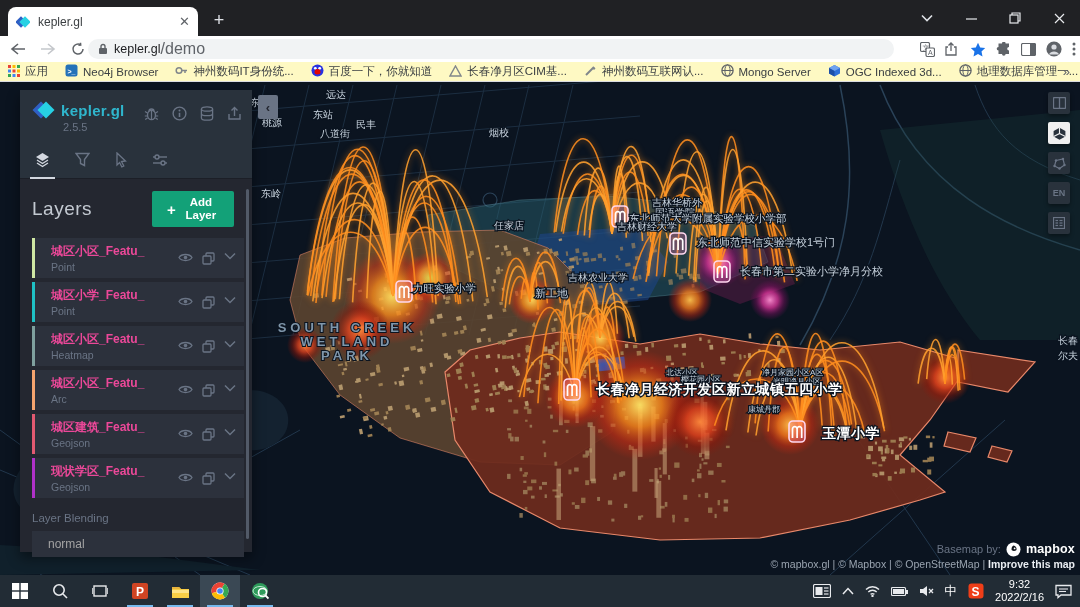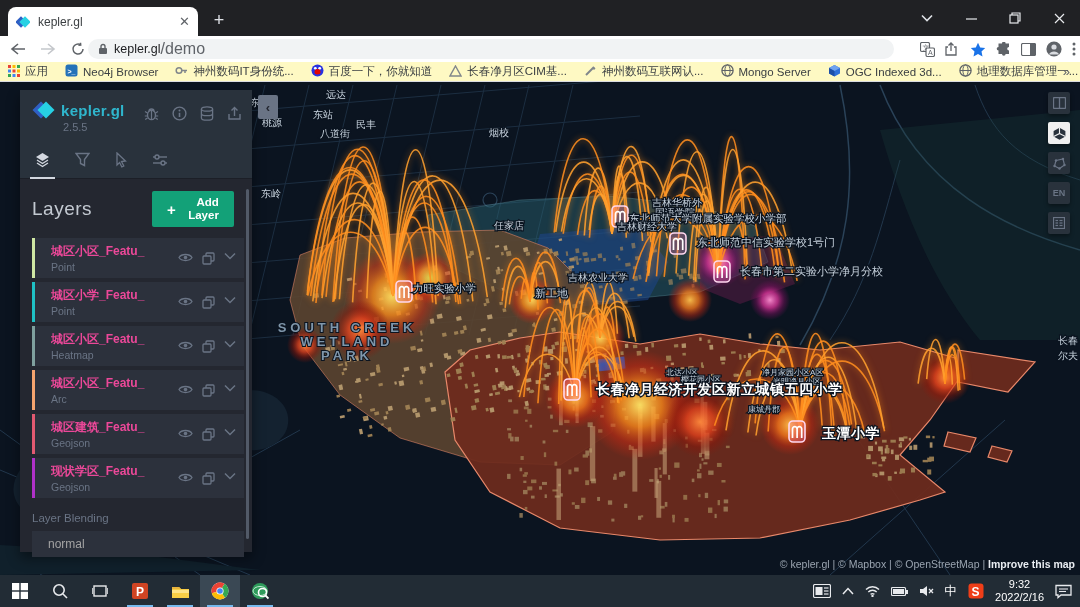--- a/index.html
+++ b/index.html
@@ -36,21 +36,21 @@
   .logo-ver{color:#6a7485;font-size:11px;margin-left:29px;margin-top:1px;}
   .hdr-icons{position:absolute;right:10px;top:16px;display:flex;gap:13px;}
   #panel-tabs{height:34px;background:#29323c;display:flex;align-items:center;padding-left:14px;gap:24px;border-bottom:1px solid #1c1f27;}
   .ptab{position:relative;height:34px;display:flex;align-items:center;}
   .ptab.active:after{content:"";position:absolute;left:-4px;right:-4px;bottom:0;height:2px;background:#d3d8e0;}
   #panel-body{padding:12px 0 0 12px;position:relative;height:373px;background:#242730;}
   .layers-head{display:flex;align-items:center;justify-content:space-between;padding-right:18px;}
   .layers-title{color:#c3c9d1;font-size:19px;letter-spacing:.5px;}
   .addlayer{width:82px;height:36px;background:#13a178;border:none;border-radius:2px;color:#fff;display:flex;align-items:center;justify-content:center;gap:7px;cursor:pointer;}
   .addlayer .pl{font-size:15px;font-weight:bold;}
-  .addlayer .lb{font-size:11.5px;font-weight:bold;line-height:1.15;text-align:right;width:36px;}
+  .addlayer .lb{font-size:11.5px;font-weight:bold;line-height:1.15;text-align:center;width:36px;}
   #layer-list{margin-top:11px;}
   .layer-item{position:relative;width:212px;height:40px;background:#2c313c;margin-bottom:4px;display:flex;align-items:center;}
   .layer-bar{position:absolute;left:0;top:0;width:3px;height:40px;}
   .layer-txt{margin-left:19px;flex:1;overflow:hidden;}
   .layer-name{color:#ec4899;font-size:12px;font-weight:bold;white-space:nowrap;}
   .layer-type{color:#6a7485;font-size:10.5px;margin-top:1px;}
   .layer-acts{display:flex;gap:9px;margin-right:8px;}
   .lb-label{color:#6a7485;font-size:11.5px;margin-top:14px;}
   .lb-select{width:212px;height:26px;background:#2c313c;color:#a3a3a3;font-size:12px;display:flex;align-items:center;padding-left:16px;margin-top:7px;}
   .pscroll{position:absolute;right:3px;top:10px;width:3px;height:350px;background:#525a68;border-radius:2px;}
@@ -1167,21 +1167,30 @@
             <line x1="2.5" y1="3.5" x2="5" y2="3.5" stroke="currentColor" stroke-width="1.2"></line>
             <line x1="6.5" y1="3.5" x2="9.5" y2="3.5" stroke="currentColor" stroke-width="1.2"></line>
             <line x1="2.5" y1="6" x2="5" y2="6" stroke="currentColor" stroke-width="1.2"></line>
             <line x1="6.5" y1="6" x2="9.5" y2="6" stroke="currentColor" stroke-width="1.2"></line>
             <line x1="2.5" y1="8.5" x2="5" y2="8.5" stroke="currentColor" stroke-width="1.2"></line>
             <line x1="6.5" y1="8.5" x2="9.5" y2="8.5" stroke="currentColor" stroke-width="1.2"></line>
           </svg>
         </div>
       </div>
     <div id="attrib">
-      <div class="attr2"><span>© kepler.gl | © Mapbox | © OpenStreetMap | </span><b>Improve this map</b></div>
+      <div class="attr1">
+        <span>Basemap by:</span>
+        <svg width="15" height="15">
+            <circle cx="7.5" cy="7.5" r="7" fill="#fff"></circle>
+            <path d="M7.5 3.6c2 .4 3.4 2 3 4.4-1.6 1.3-3.6 1.2-4.9-.1C5.3 6 6 4.3 7.5 3.6z" fill="#10151b"></path>
+            <circle cx="8.6" cy="6.4" r="0.9" fill="#fff"></circle>
+          </svg>
+        <span class="mapbox-word">mapbox</span>
+      </div>
+      <div class="attr2"><span>© mapbox.gl | © Mapbox | © OpenStreetMap | </span><b>Improve this map</b></div>
     </div>
   </div>
 
   <div id="titlebar">
     <div class="tab">
       <svg width="14" height="14">
           <rect x="1" y="3" width="8" height="8" transform="rotate(45 5 7)" fill="#2f5fc4"></rect>
           <rect x="5" y="3" width="8" height="8" transform="rotate(45 9 7)" fill="#27d1e4"></rect>
         </svg>
       <span class="tab-title">kepler.gl</span>

